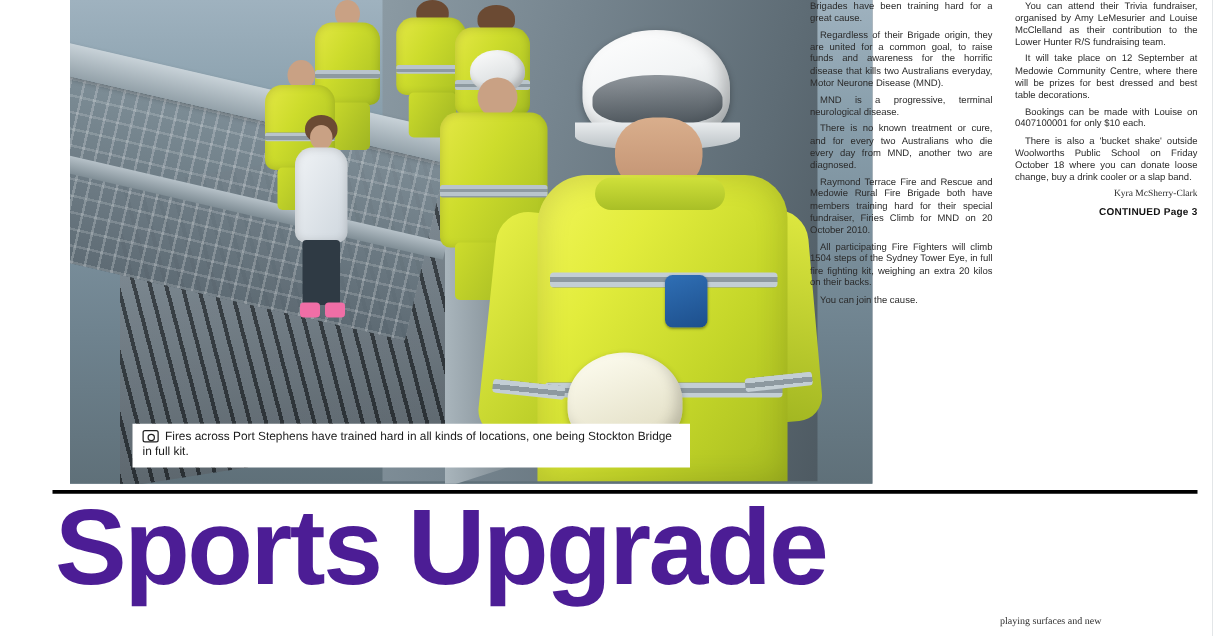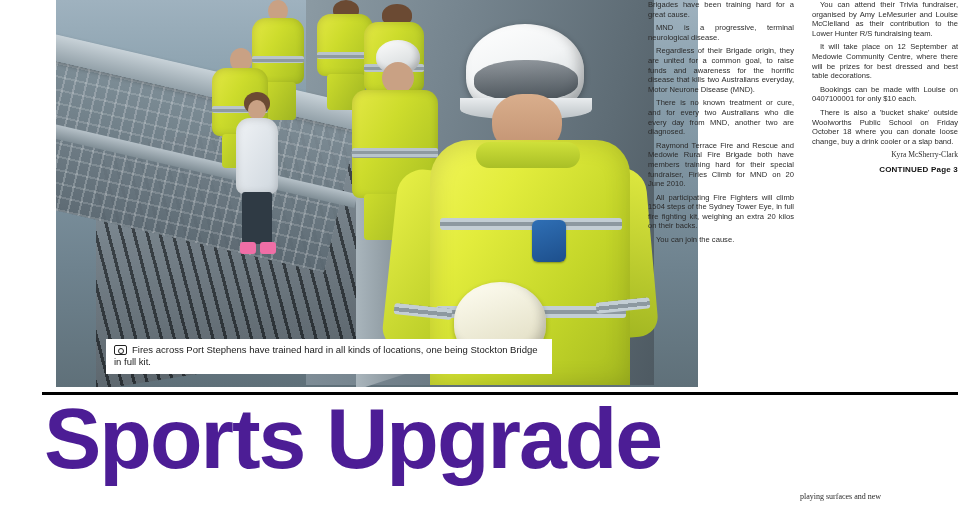--- a/index.html
+++ b/index.html
@@ -407,24 +407,24 @@
 
     <div class="caption">
       <span class="cam"></span><span>Fires across Port Stephens have trained hard in all kinds of locations, one being Stockton Bridge in full kit.</span>
     </div>
   </div>
 
   <div class="cols">
 
     <div class="col">
       <p class="noind">Brigades have been training hard for a great cause.</p>
+      <p>Regardless of their Brigade origin, they are united for a common goal, to raise funds and awareness for the horrific disease that kills two Australians everyday, Motor Neurone Disease (MND).</p>
       <p>MND is a progressive, terminal neurological disease.</p>
-      <p>Regardless of their Brigade origin, they are united for a common goal, to raise funds and awareness for the horrific disease that kills two Australians everyday, Motor Neurone Disease (MND).</p>
       <p>There is no known treatment or cure, and for every two Australians who die every day from MND, another two are diagnosed.</p>
-      <p>Raymond Terrace Fire and Rescue and Medowie Rural Fire Brigade both have members training hard for their special fundraiser, Firies Climb for MND on 20 June 2010.</p>
+      <p>Raymond Terrace Fire and Rescue and Medowie Rural Fire Brigade both have members training hard for their special fundraiser, Firies Climb for MND on 20 October 2010.</p>
       <p>All participating Fire Fighters will climb 1504 steps of the Sydney Tower Eye, in full fire fighting kit, weighing an extra 20 kilos on their backs.</p>
       <p>You can join the cause.</p>
     </div>
 
     <div class="col">
       <p>You can attend their Trivia fundraiser, organised by Amy LeMesurier and Louise McClelland as their contribution to the Lower Hunter R/S fundraising team.</p>
       <p>It will take place on 12 September at Medowie Community Centre, where there will be prizes for best dressed and best table decorations.</p>
       <p>Bookings can be made with Louise on 0407100001 for only $10 each.</p>
       <p>There is also a 'bucket shake' outside Woolworths Public School on Friday October 18 where you can donate loose change, buy a drink cooler or a slap band.</p>
       <div class="byline">Kyra    McSherry-Clark</div>

